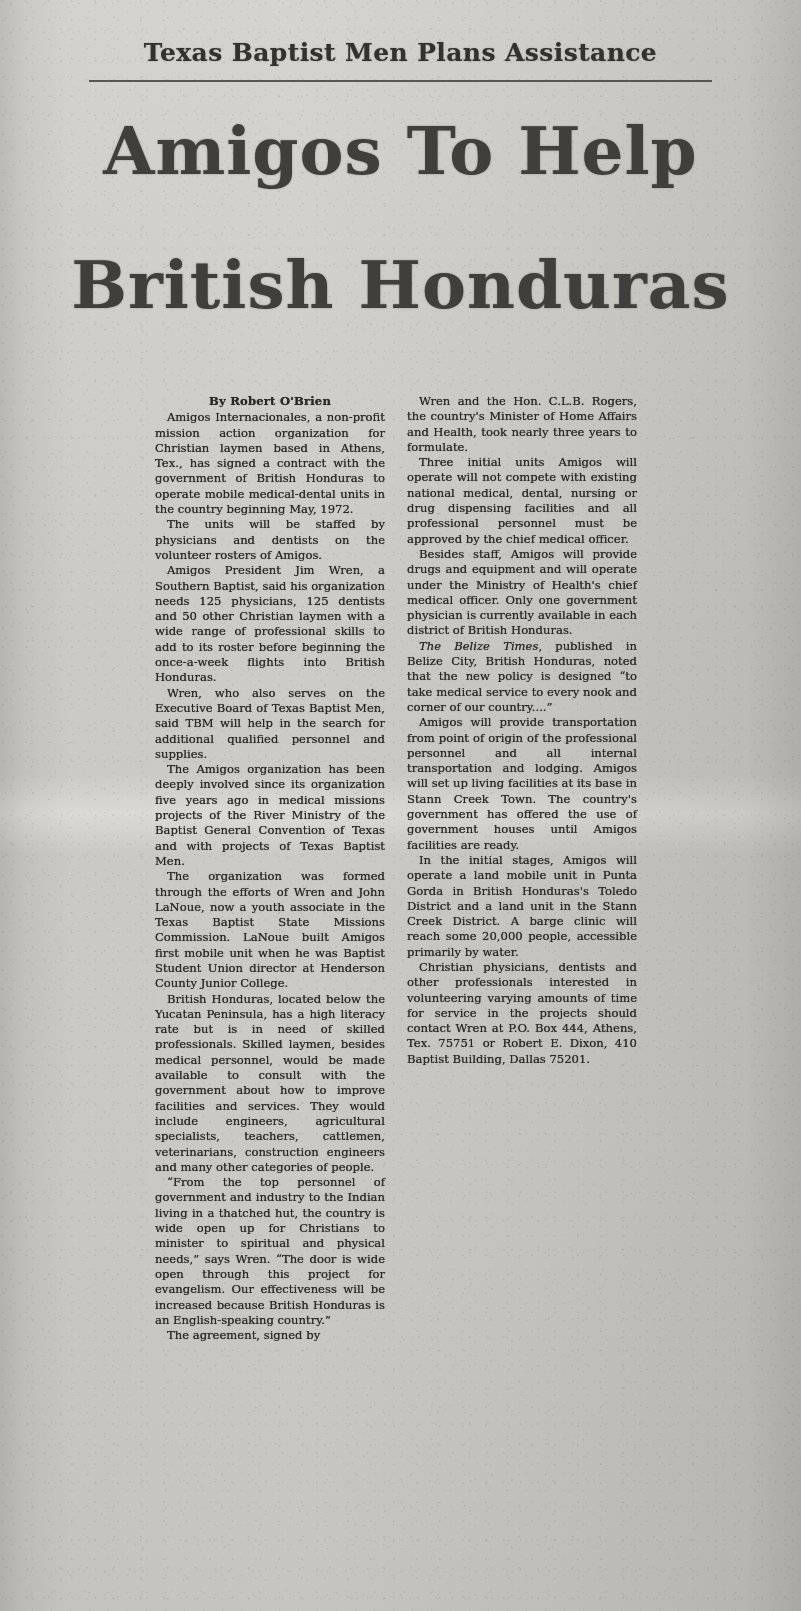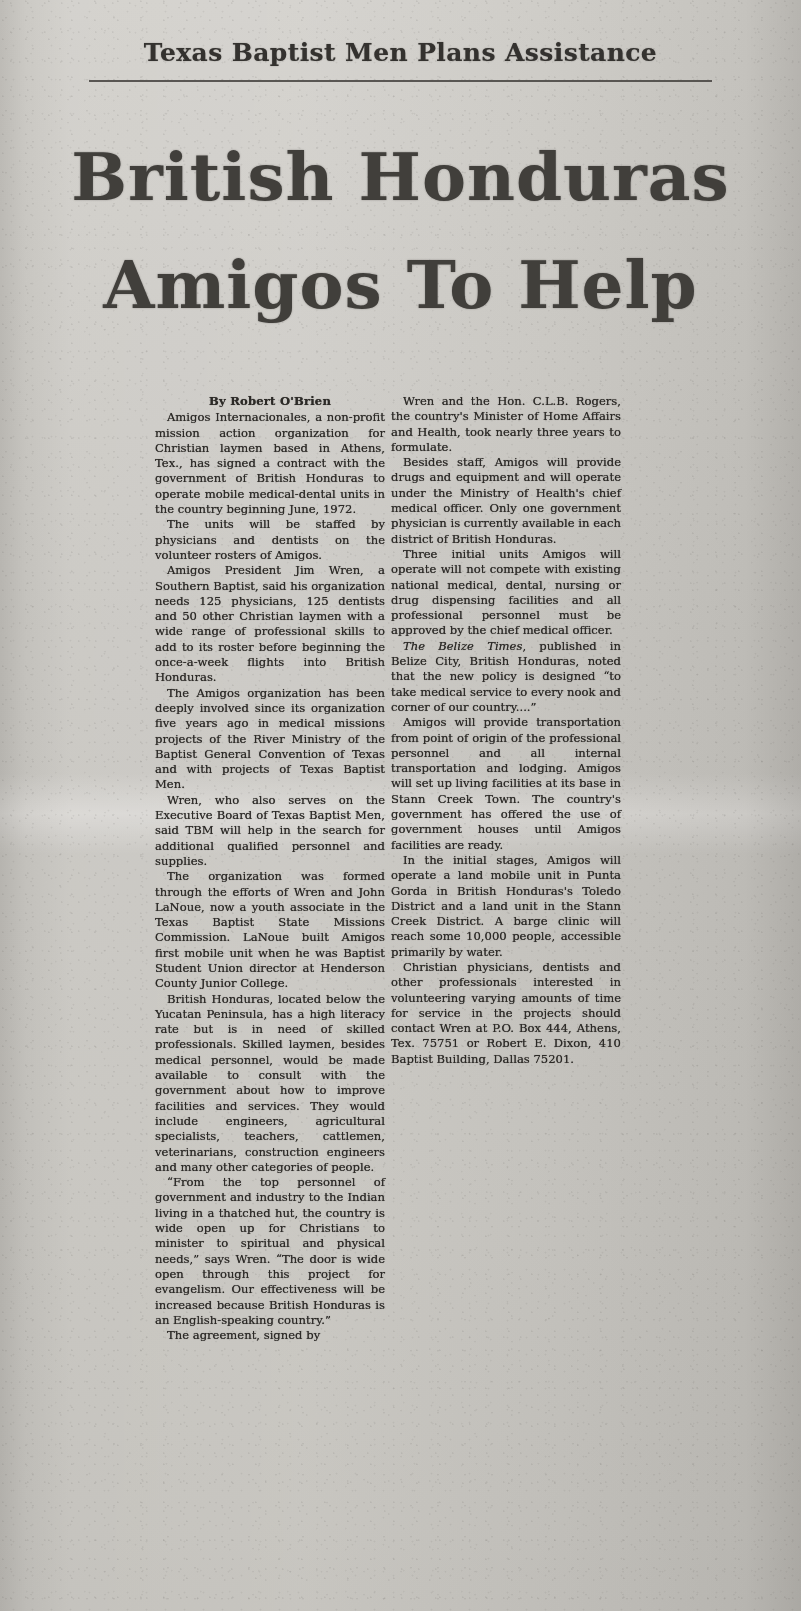--- a/index.html
+++ b/index.html
@@ -93,21 +93,21 @@
   #headline-1 { font-size: 66px; margin: 30px 0 0 0; }
   #headline-2 { font-size: 66px; margin: 56px 0 0 0; }
 
   
   #columns {
     position: absolute;
     left: 155px;
     top: 394px;
     width: 482px;
     display: flex;
-    gap: 6px;
+    gap: 22px;
   }
   .col {
     width: 230px;
     font-family: "DejaVu Serif", "Liberation Serif", serif;
     font-size: 11.6px;
     line-height: 15.3px;
     color: #33302b;
     text-align: justify;
     text-justify: inter-word;
     -webkit-hyphens: none;
@@ -138,43 +138,43 @@
 </style>
 </head>
 <body>
 
 <div id="clipping">
   <div id="grain"></div>
 
   <div class="head-zone">
     <div id="kicker">Texas Baptist Men Plans Assistance</div>
     <div id="kicker-rule"></div>
+    <div class="headline" id="headline-1">Amigos To Help</div>
     <div class="headline" id="headline-2">British Honduras</div>
-    <div class="headline" id="headline-1">Amigos To Help</div>
   </div>
 
   <div id="columns">
 
     <div class="col" id="col-left">
       <p class="byline">By Robert O'Brien</p>
-      <p>Amigos Internacionales, a non-profit mission action organization for Christian laymen based in Athens, Tex., has signed a contract with the government of British Honduras to operate mobile medical-dental units in the country beginning June, 1972.</p>
+      <p>Amigos Internacionales, a non-profit mission action organization for Christian laymen based in Athens, Tex., has signed a contract with the government of British Honduras to operate mobile medical-dental units in the country beginning May, 1972.</p>
       <p>The units will be staffed by physicians and dentists on the volunteer rosters of Amigos.</p>
       <p>Amigos President Jim Wren, a Southern Baptist, said his organization needs 125 physicians, 125 dentists and 50 other Christian laymen with a wide range of professional skills to add to its roster before beginning the once-a-week flights into British Honduras.</p>
+      <p>Wren, who also serves on the Executive Board of Texas Baptist Men, said TBM will help in the search for additional qualified personnel and supplies.</p>
       <p>The Amigos organization has been deeply involved since its organization five years ago in medical missions projects of the River Ministry of the Baptist General Convention of Texas and with projects of Texas Baptist Men.</p>
-      <p>Wren, who also serves on the Executive Board of Texas Baptist Men, said TBM will help in the search for additional qualified personnel and supplies.</p>
       <p>The organization was formed through the efforts of Wren and John LaNoue, now a youth associate in the Texas Baptist State Missions Commission. LaNoue built Amigos first mobile unit when he was Baptist Student Union director at Henderson County Junior College.</p>
       <p>British Honduras, located below the Yucatan Peninsula, has a high literacy rate but is in need of skilled professionals. Skilled laymen, besides medical personnel, would be made available to consult with the government about how to improve facilities and services. They would include engineers, agricultural specialists, teachers, cattlemen, veterinarians, construction engineers and many other categories of people.</p>
       <p>“From the top personnel of government and industry to the Indian living in a thatched hut, the country is wide open up for Christians to minister to spiritual and physical needs,” says Wren. “The door is wide open through this project for evangelism. Our effectiveness will be increased because British Honduras is an English-speaking country.”</p>
       <p>The agreement, signed by</p>
     </div>
 
     <div class="col" id="col-right">
       <p>Wren and the Hon. C.L.B. Rogers, the country's Minister of Home Affairs and Health, took nearly three years to formulate.</p>
+      <p>Three initial units Amigos will operate will not compete with existing national medical, dental, nursing or drug dispensing facilities and all professional personnel must be approved by the chief medical officer.</p>
       <p>Besides staff, Amigos will provide drugs and equipment and will operate under the Ministry of Health's chief medical officer. Only one government physician is currently available in each district of British Honduras.</p>
-      <p>Three initial units Amigos will operate will not compete with existing national medical, dental, nursing or drug dispensing facilities and all professional personnel must be approved by the chief medical officer.</p>
       <p><span class="ital">The Belize Times</span><span>, published in Belize City, British Honduras,</span> <span>noted that the new policy is designed “to take medical service to every nook and corner of our country....”</span></p>
       <p>Amigos will provide transportation from point of origin of the professional personnel and all internal transportation and lodging. Amigos will set up living facilities at its base in Stann Creek Town. The country's government has offered the use of government houses until Amigos facilities are ready.</p>
-      <p>In the initial stages, Amigos will operate a land mobile unit in Punta Gorda in British Honduras's Toledo District and a land unit in the Stann Creek District. A barge clinic will reach some 10,000 people, accessible primarily by water.</p>
+      <p>In the initial stages, Amigos will operate a land mobile unit in Punta Gorda in British Honduras's Toledo District and a land unit in the Stann Creek District. A barge clinic will reach some 20,000 people, accessible primarily by water.</p>
       <p>Christian physicians, dentists and other professionals interested in volunteering varying amounts of time for service in the projects should contact Wren at P.O. Box 444, Athens, Tex. 75751 or Robert E. Dixon, 410 Baptist Building, Dallas 75201.</p>
     </div>
 
   </div>
 </div>
 
 </body></html>

